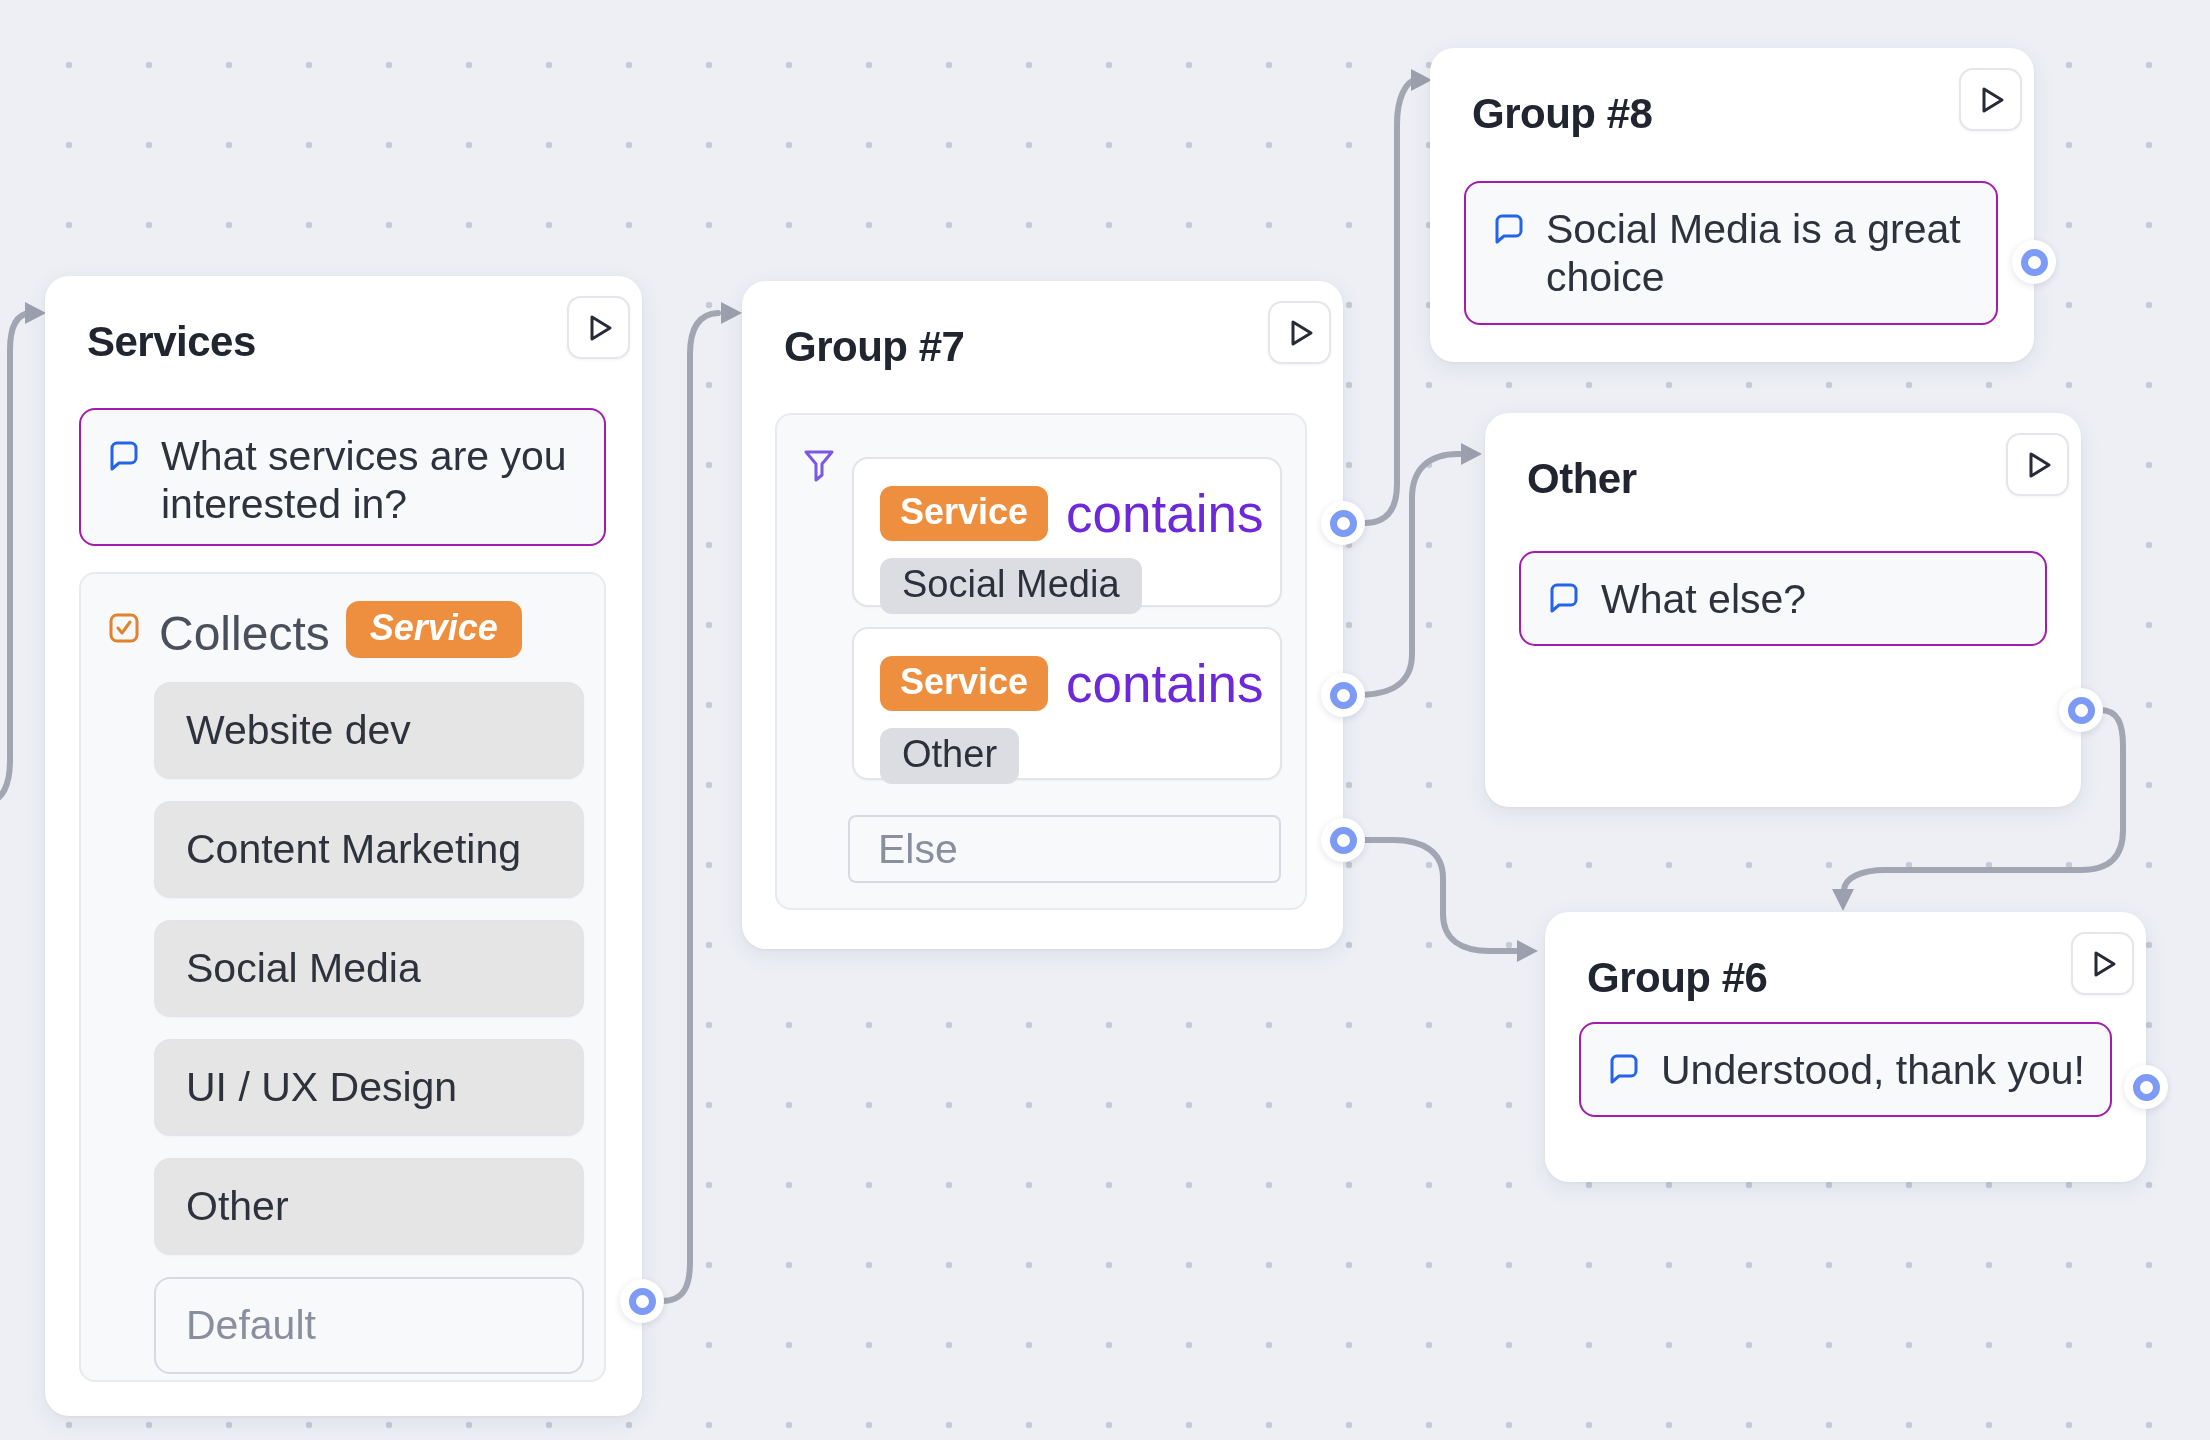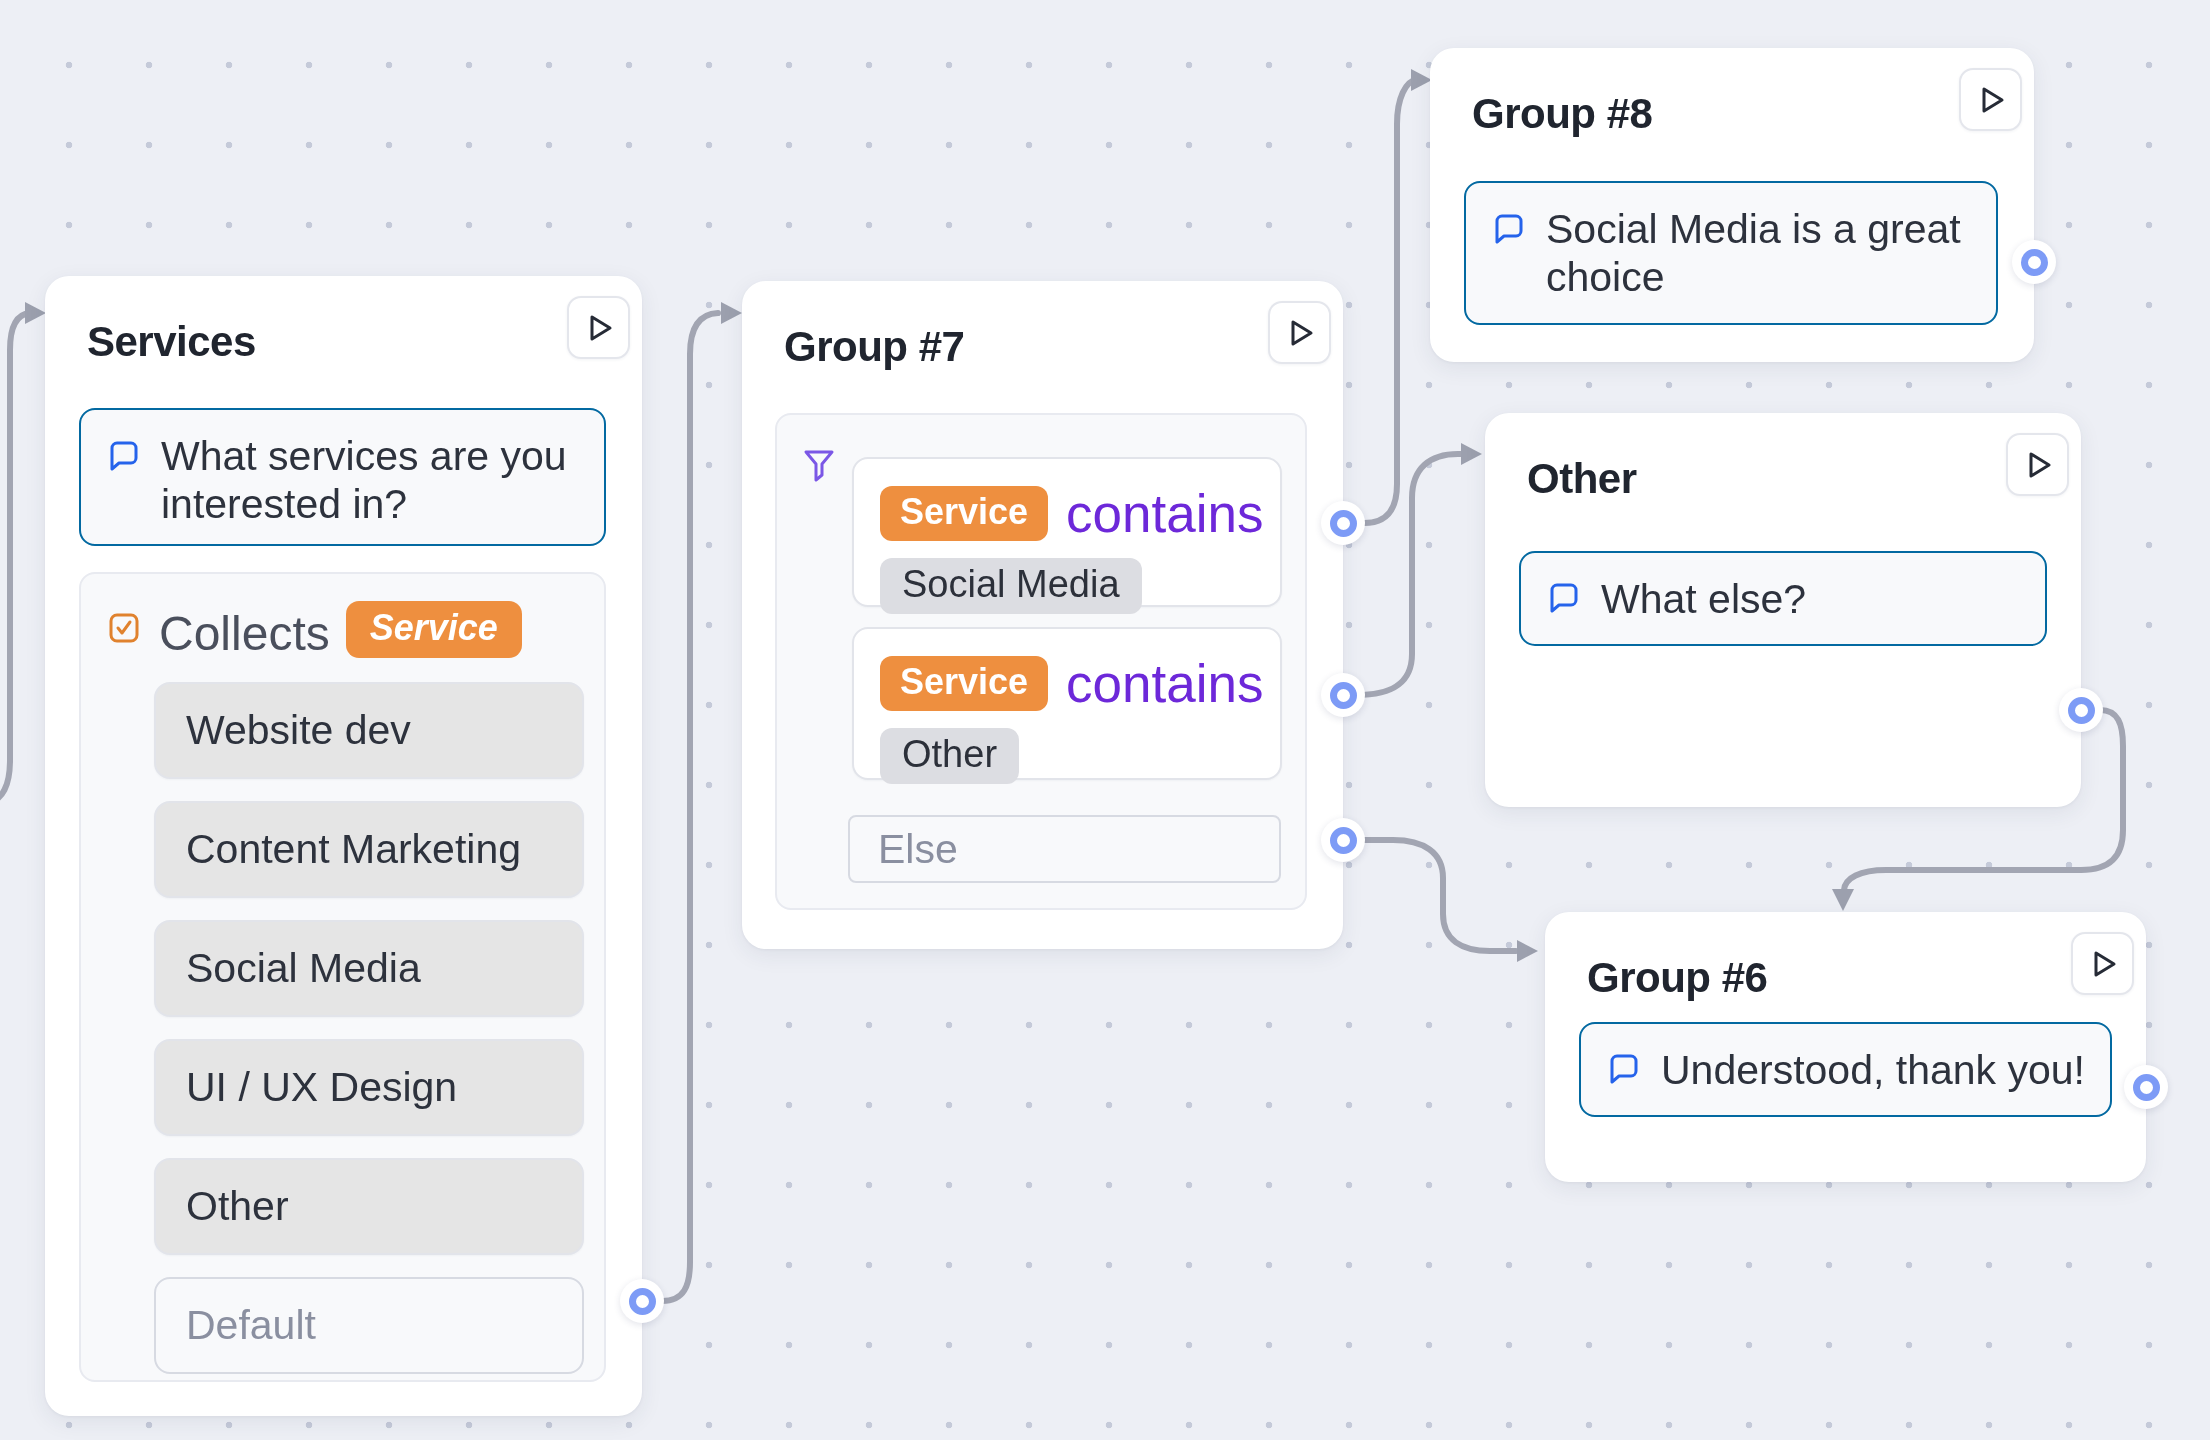--- a/index.html
+++ b/index.html
@@ -30,21 +30,21 @@
     font-size:42px; font-weight:700; color:#20252f; margin-top:22px; letter-spacing:-0.5px;
   }
   .play-btn {
     width:63px; height:63px; flex:0 0 63px; background:#ffffff;
     border:2px solid #e4e6ec; border-radius:14px; cursor:pointer;
     display:flex; align-items:center; justify-content:center;
     box-shadow:0 1px 3px rgba(35,45,80,0.06);
   }
 
   .block {
-    background:#f8f9fb; border:2px solid #0369a1; border-radius:16px;
+    background:#f8f9fb; border:2px solid #a21caf; border-radius:16px;
     display:flex; align-items:flex-start; padding:22px 24px 22px 26px;
   }
   .block .icon { flex:0 0 auto; margin:7px 20px 0 0; }
   .block-text { font-size:41px; line-height:48px; color:#2d323d; }
   .block.single { align-items:center; padding-top:0; padding-bottom:0; }
   .block.single .icon { margin-top:2px; }
   .placeholder-text { color:#8f94a5; }
 
   .panel {
     background:#f8f9fb; border:2px solid #e8eaf0; border-radius:16px;

